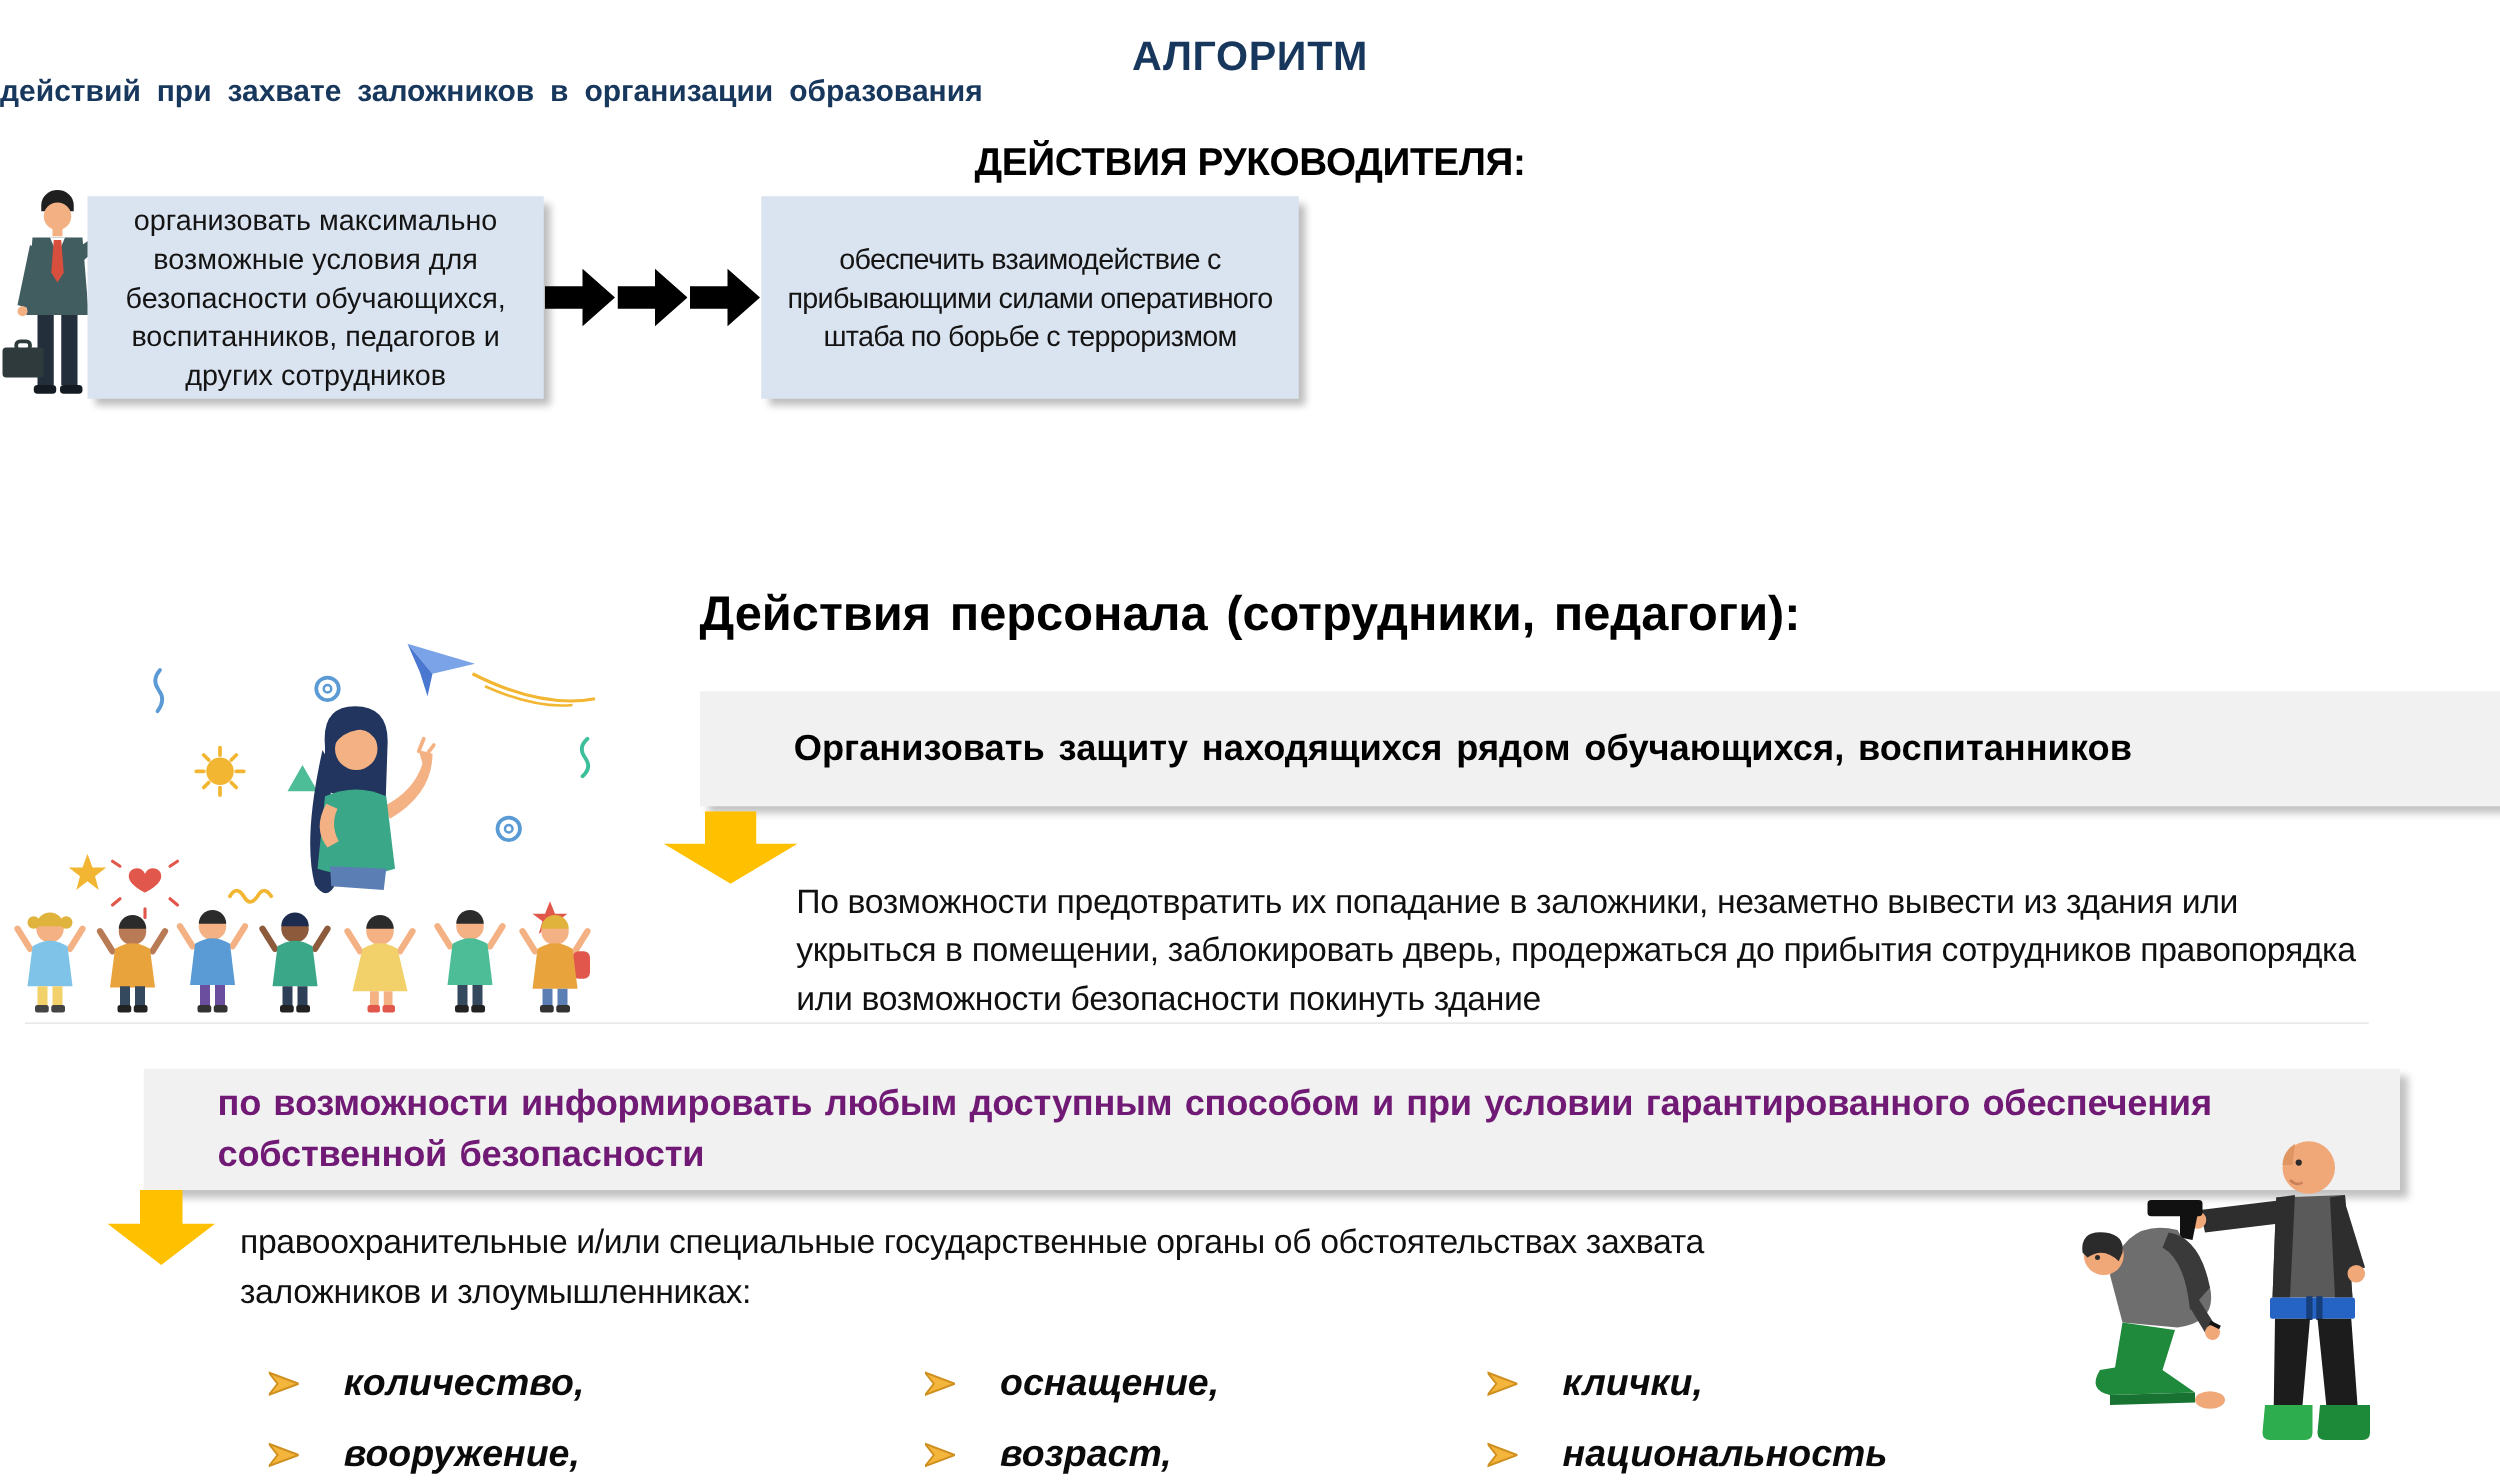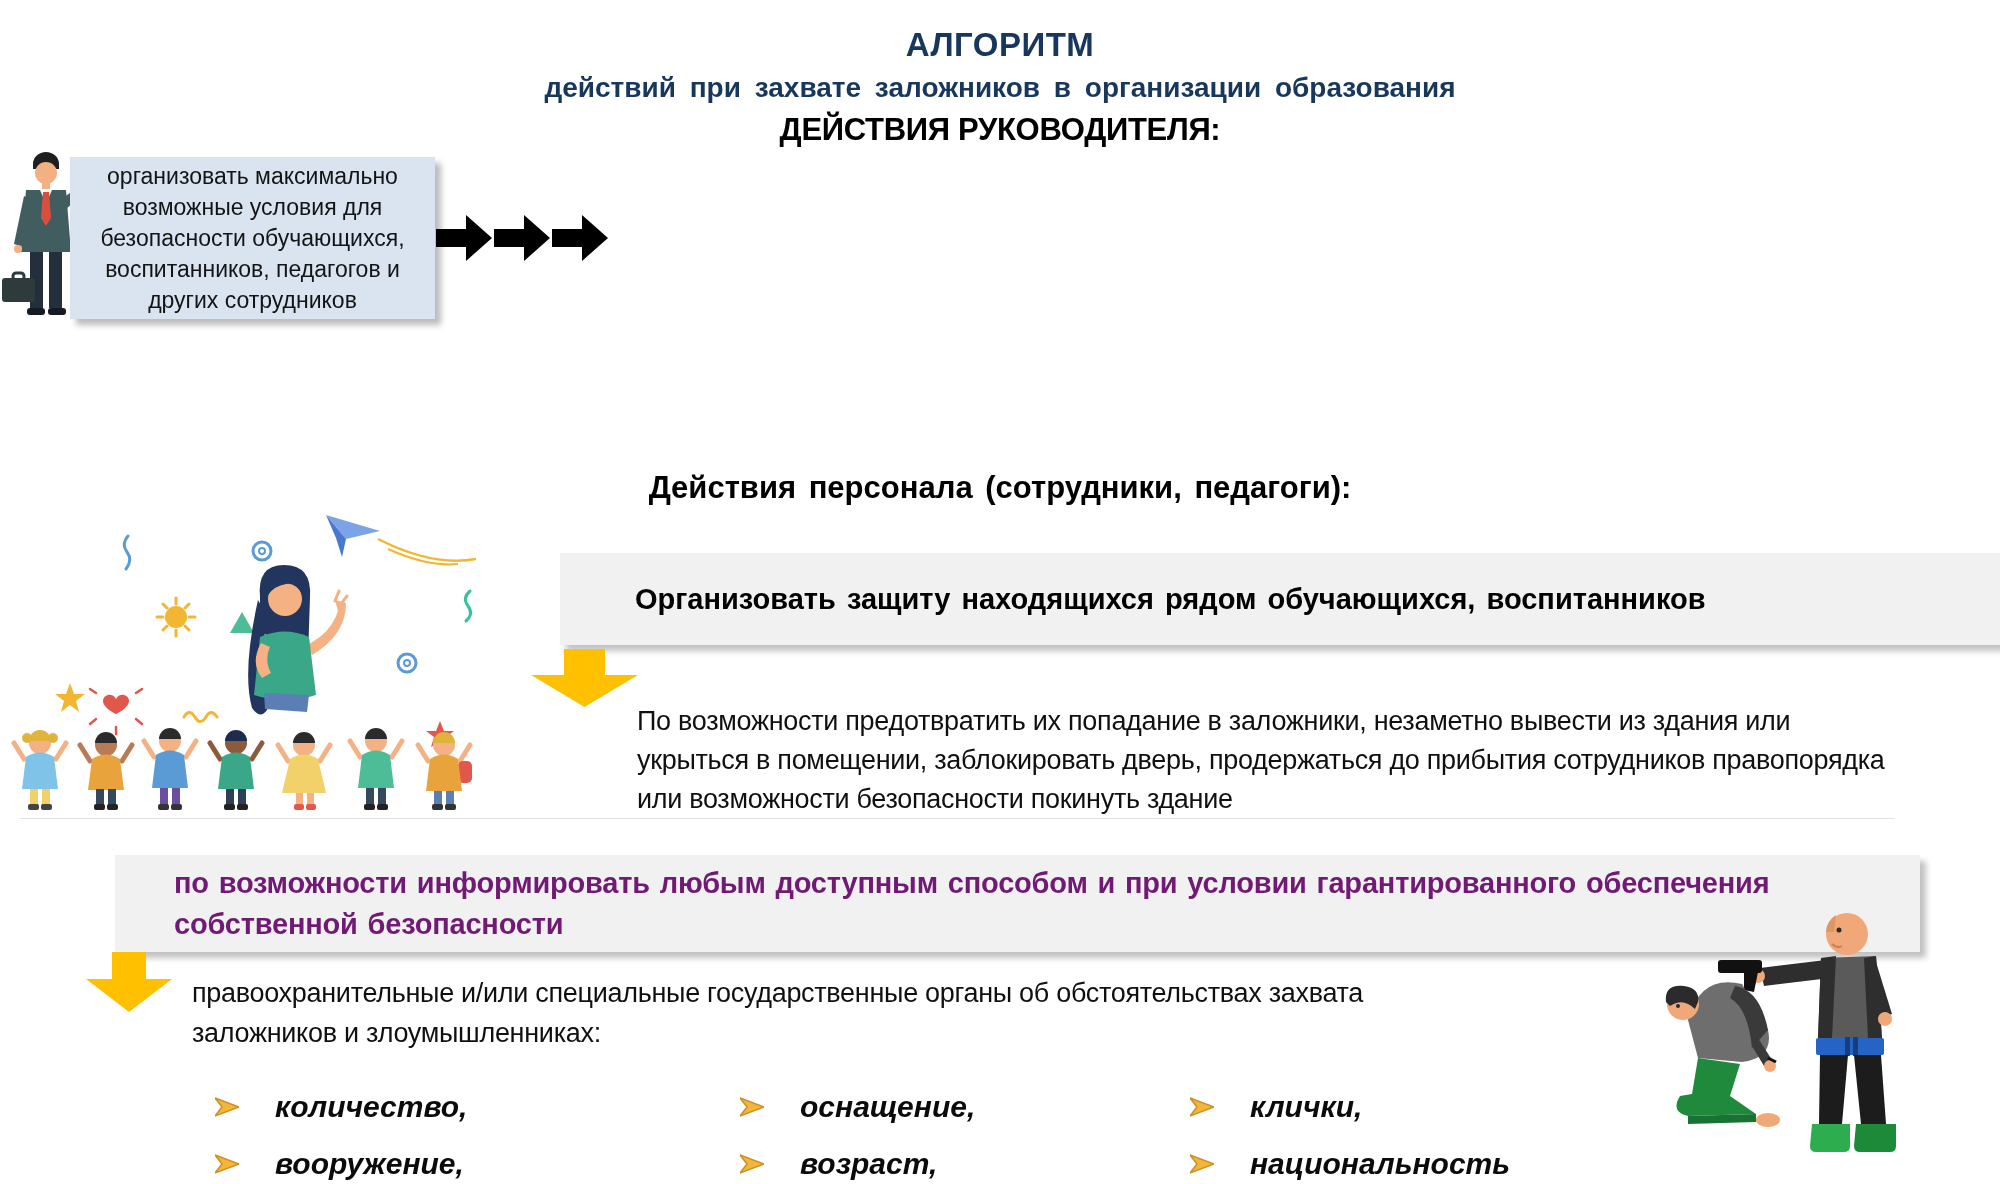--- a/index.html
+++ b/index.html
@@ -2,34 +2,34 @@
 <html><head>
 <meta charset="utf-8">
 <style>
   * { margin:0; padding:0; box-sizing:border-box; }
   html,body { width:2000px; height:1184px; background:#fff; font-family:"Liberation Sans", sans-serif; position:relative; overflow:hidden; }
 
   .abs { position:absolute; }
 
   
   .title-line1 { top:26px; left:0; width:100%; text-align:center; font-size:33px; font-weight:bold; color:#17375d; letter-spacing:.5px; }
-  .title-line2 { top:72px; left:0; width:100%; text-align:center; font-size:28px; font-weight:bold; color:#17375d; word-spacing:6px; }
+  .title-line2 { top:60px; left:0; width:100%; text-align:left; font-size:24px; font-weight:bold; color:#17375d; word-spacing:6px; }
   .leader-heading { top:112px; left:0; width:100%; text-align:center; font-size:31px; font-weight:bold; color:#000; letter-spacing:-.3px; }
 
   
   .steps-row { top:157px; left:70px; height:162px; display:flex; align-items:stretch;justify-content:space-between; }
   .step-box { background:#dae3f0; box-shadow:6px 6px 6px #bcbcbc; display:flex; align-items:center; justify-content:center; text-align:center; padding:8px 14px; font-size:23px; line-height:31px; color:#141414; }
   .step-w1 { width:365px; }
   .step-w2 { width:555px; letter-spacing:-.3px; }
   .step-w3 { width:378px; letter-spacing:-.6px; }
   .step-w4 { width:430px; letter-spacing:-.6px; }
   .flow-arrow { width:58px; display:flex; align-items:center; justify-content:center; }
 
   
-  .staff-heading { top:470px; left:0; width:100%; text-align:center; font-size:31px; font-weight:bold; color:#000; word-spacing:4px; }
+  .staff-heading { top:470px; left:0; width:100%; text-align:center; font-size:39px; font-weight:bold; color:#000; word-spacing:4px; }
 
   .gray-box { background:#f1f1f1; box-shadow:6px 6px 6px #c2c2c2; display:flex; align-items:center; }
   .protect-box { top:553px; left:560px; width:1468px; height:92px; }
   .protect-box .lbl { padding-left:75px; font-size:29px; font-weight:bold; color:#000; word-spacing:3px; }
   .protect-note { top:702px; left:637px; width:1272px; font-size:27px; line-height:39px; color:#101010; letter-spacing:-.3px; }
 
   .divider { top:818px; left:20px; width:1875px; border-top:1px solid #e2e2e2; }
 
   .inform-box { top:855px; left:115px; width:1805px; height:97px; }
   .inform-box .lbl { padding-left:59px; font-size:29px; font-weight:bold; color:#701a75; line-height:41px; width:1700px; letter-spacing:-.2px; word-spacing:2px; }
@@ -88,20 +88,23 @@
   <div class="flow-arrow">
     <svg width="56" height="46" viewBox="0 0 56 46">
         <polygon points="0,14 30,14 30,0 56,23 30,46 30,32 0,32" fill="#000"></polygon>
       </svg>
   </div>
   <div class="flow-arrow">
     <svg width="56" height="46" viewBox="0 0 56 46">
         <polygon points="0,14 30,14 30,0 56,23 30,46 30,32 0,32" fill="#000"></polygon>
       </svg>
   </div>
+  <div class="step-box step-w4">
+    <span>обеспечить взаимодействие с прибывающими силами оперативного штаба по борьбе с терроризмом</span>
+  </div>
 </div>
 
 <div class="abs staff-heading">Действия персонала (сотрудники, педагоги):</div>
 
 <div class="abs teacher-kids">
   <svg width="552" height="306" viewBox="0 0 552 306">
 
     <path d="M118,64 q7,-9 1,-17 q-6,-8 1,-16" stroke="#5b9bd5" stroke-width="3" fill="none" stroke-linecap="round"></path>
     <circle cx="254" cy="46" r="9" stroke="#5b9bd5" stroke-width="3" fill="none"></circle>
     <circle cx="254" cy="46" r="3" stroke="#5b9bd5" stroke-width="2" fill="none"></circle>

